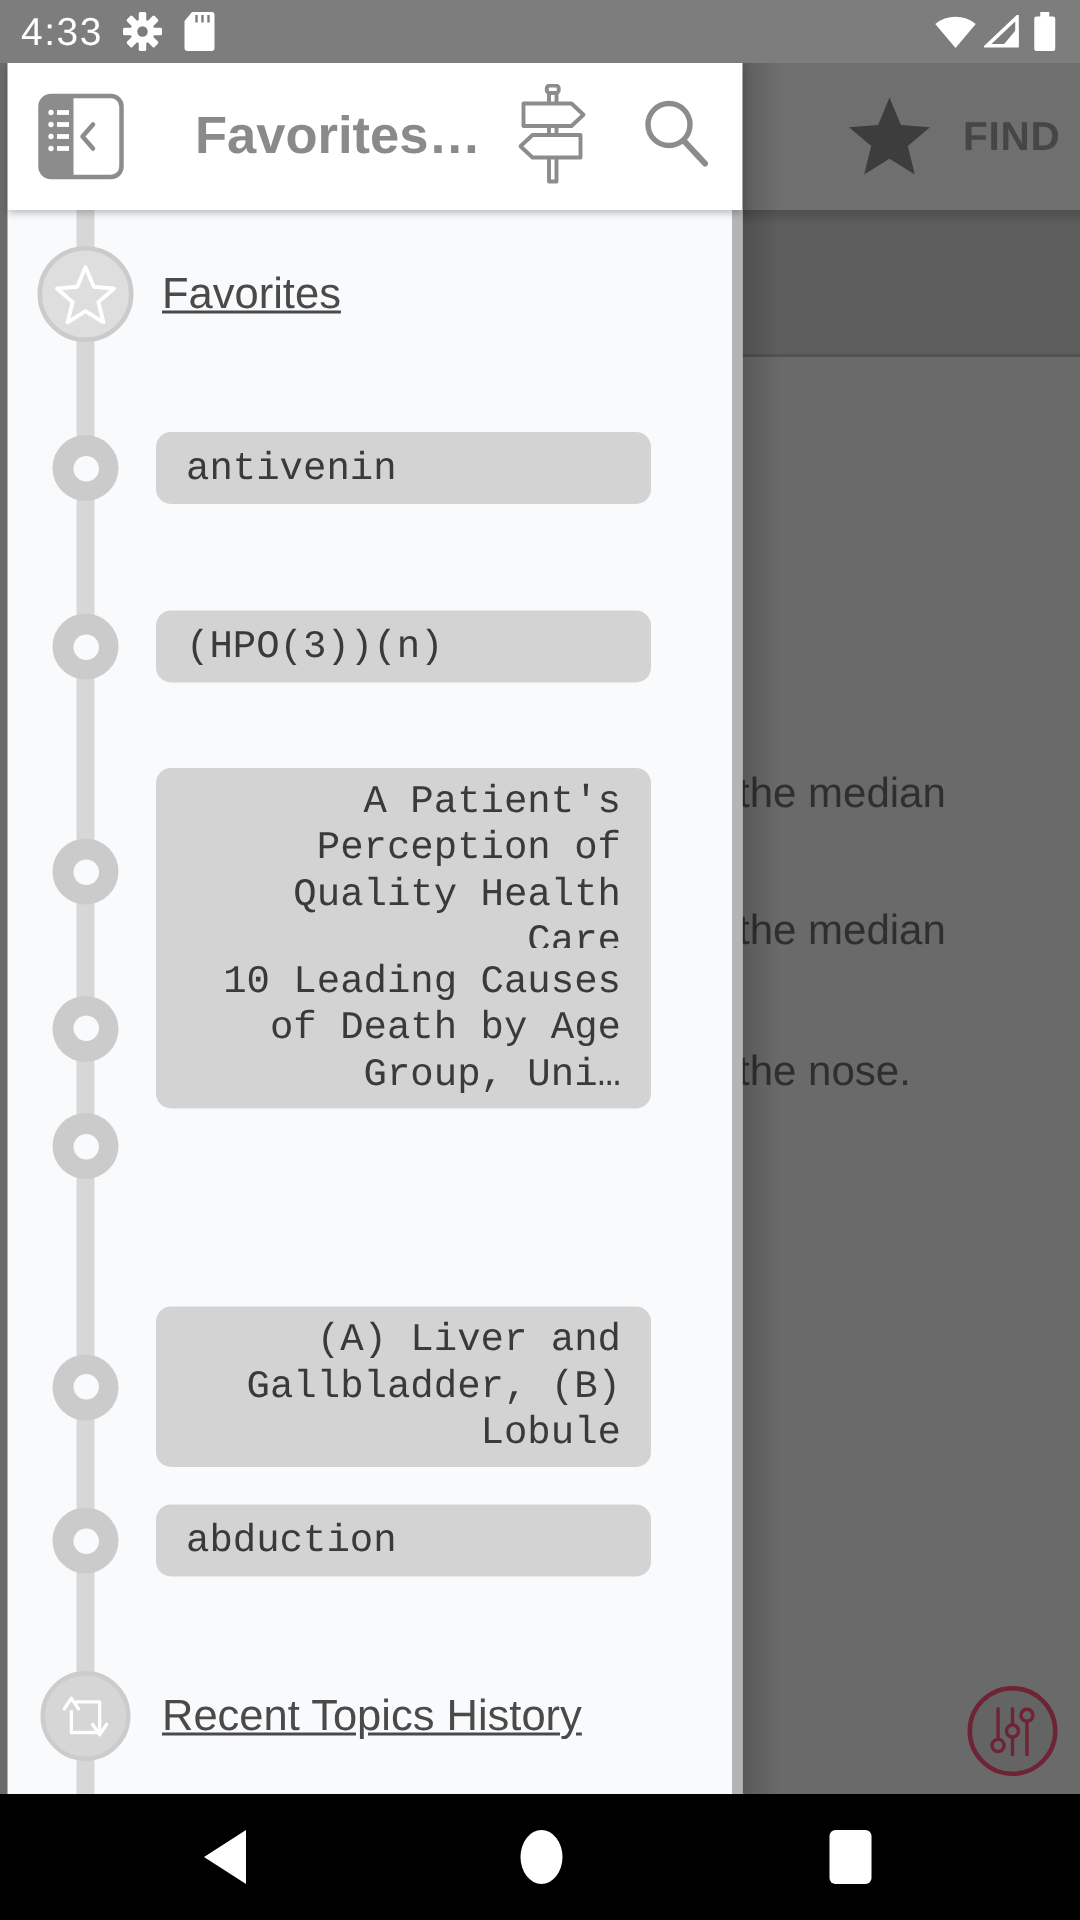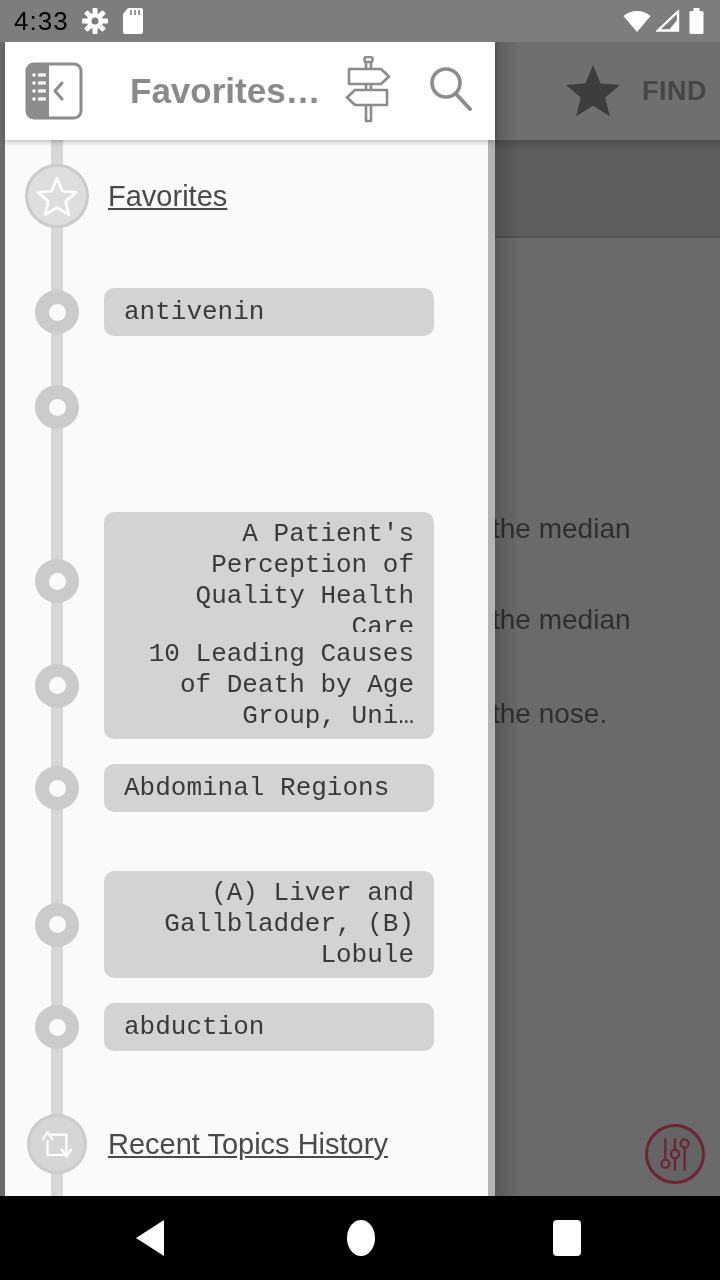--- a/index.html
+++ b/index.html
@@ -3,21 +3,21 @@
 <meta charset="utf-8">
 <style>
   html,body{margin:0;padding:0;background:#222;}
   *{box-sizing:border-box;}
   #screen{
     position:relative;width:720px;height:1280px;overflow:hidden;
     font-family:"Liberation Sans",sans-serif;background:#6a6a6a;
   }
   
   .status-bar{position:absolute;left:0;top:0;width:720px;height:42px;background:#7d7d7d;z-index:50;}
-  .status-time{position:absolute;left:14px;top:6px;font-size:26px;color:#000000;letter-spacing:1px;}
+  .status-time{position:absolute;left:14px;top:6px;font-size:26px;color:#ffffff;letter-spacing:1px;}
   .sb-icon{position:absolute;}
   
   .bg-appbar{position:absolute;left:490px;top:42px;width:230px;height:98px;background:#6f6f6f;}
   .bg-find-label{position:absolute;right:13px;top:0;height:98px;display:flex;align-items:center;
     font-size:27px;font-weight:600;color:#464646;letter-spacing:.5px;}
   .bg-star{position:absolute;left:74px;top:21px;}
   .bg-header{position:absolute;left:490px;top:140px;width:230px;height:98px;background:#5e5e5e;
     border-bottom:2px solid #525252;}
   .bg-header::before{content:"";position:absolute;left:0;top:0;width:100%;height:10px;
     background:linear-gradient(#4e4e4e,rgba(78,78,78,0));}
@@ -181,32 +181,32 @@
         </span>
         <span class="fav-header-label">Favorites</span>
       </div>
 
       <div class="item-row" style="top:148px">
         <span class="node-dot"></span>
         <span class="chip">antivenin</span>
       </div>
       <div class="item-row" style="top:267px">
         <span class="node-dot"></span>
+        <span class="chip">(HPO(3))(n)</span>
       </div>
       <div class="item-row" style="top:372px">
         <span class="node-dot"></span>
         <span class="chip">A Patient's Perception of Quality Health Care</span>
       </div>
       <div class="item-row" style="top:492px">
         <span class="node-dot"></span>
         <span class="chip">10 Leading Causes of Death by Age Group, Uni…</span>
       </div>
       <div class="item-row" style="top:624px">
         <span class="node-dot"></span>
-        <span class="chip">Abdominal Regions</span>
       </div>
       <div class="item-row" style="top:863px">
         <span class="node-dot"></span>
         <span class="chip">abduction</span>
       </div>
       <div class="item-row" style="top:731px">
         <span class="node-dot"></span>
         <span class="chip">(A) Liver and Gallbladder, (B) Lobule</span>
       </div>
 

